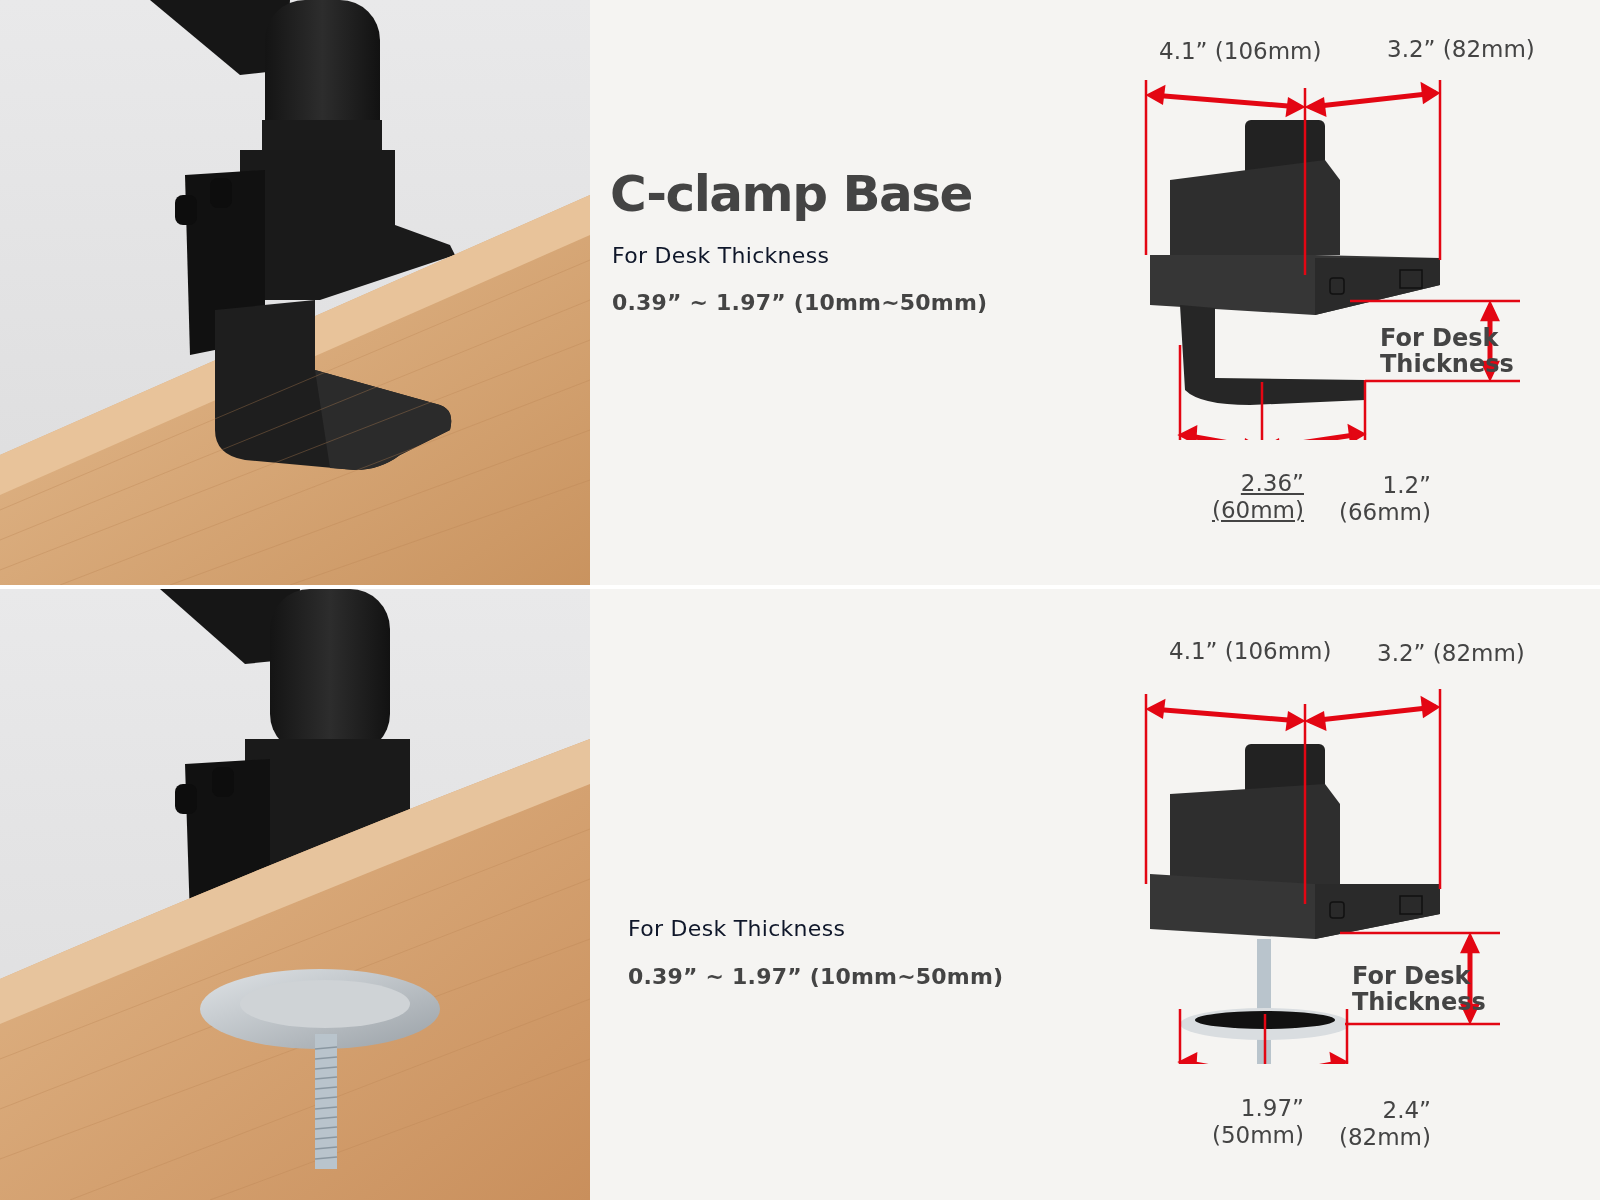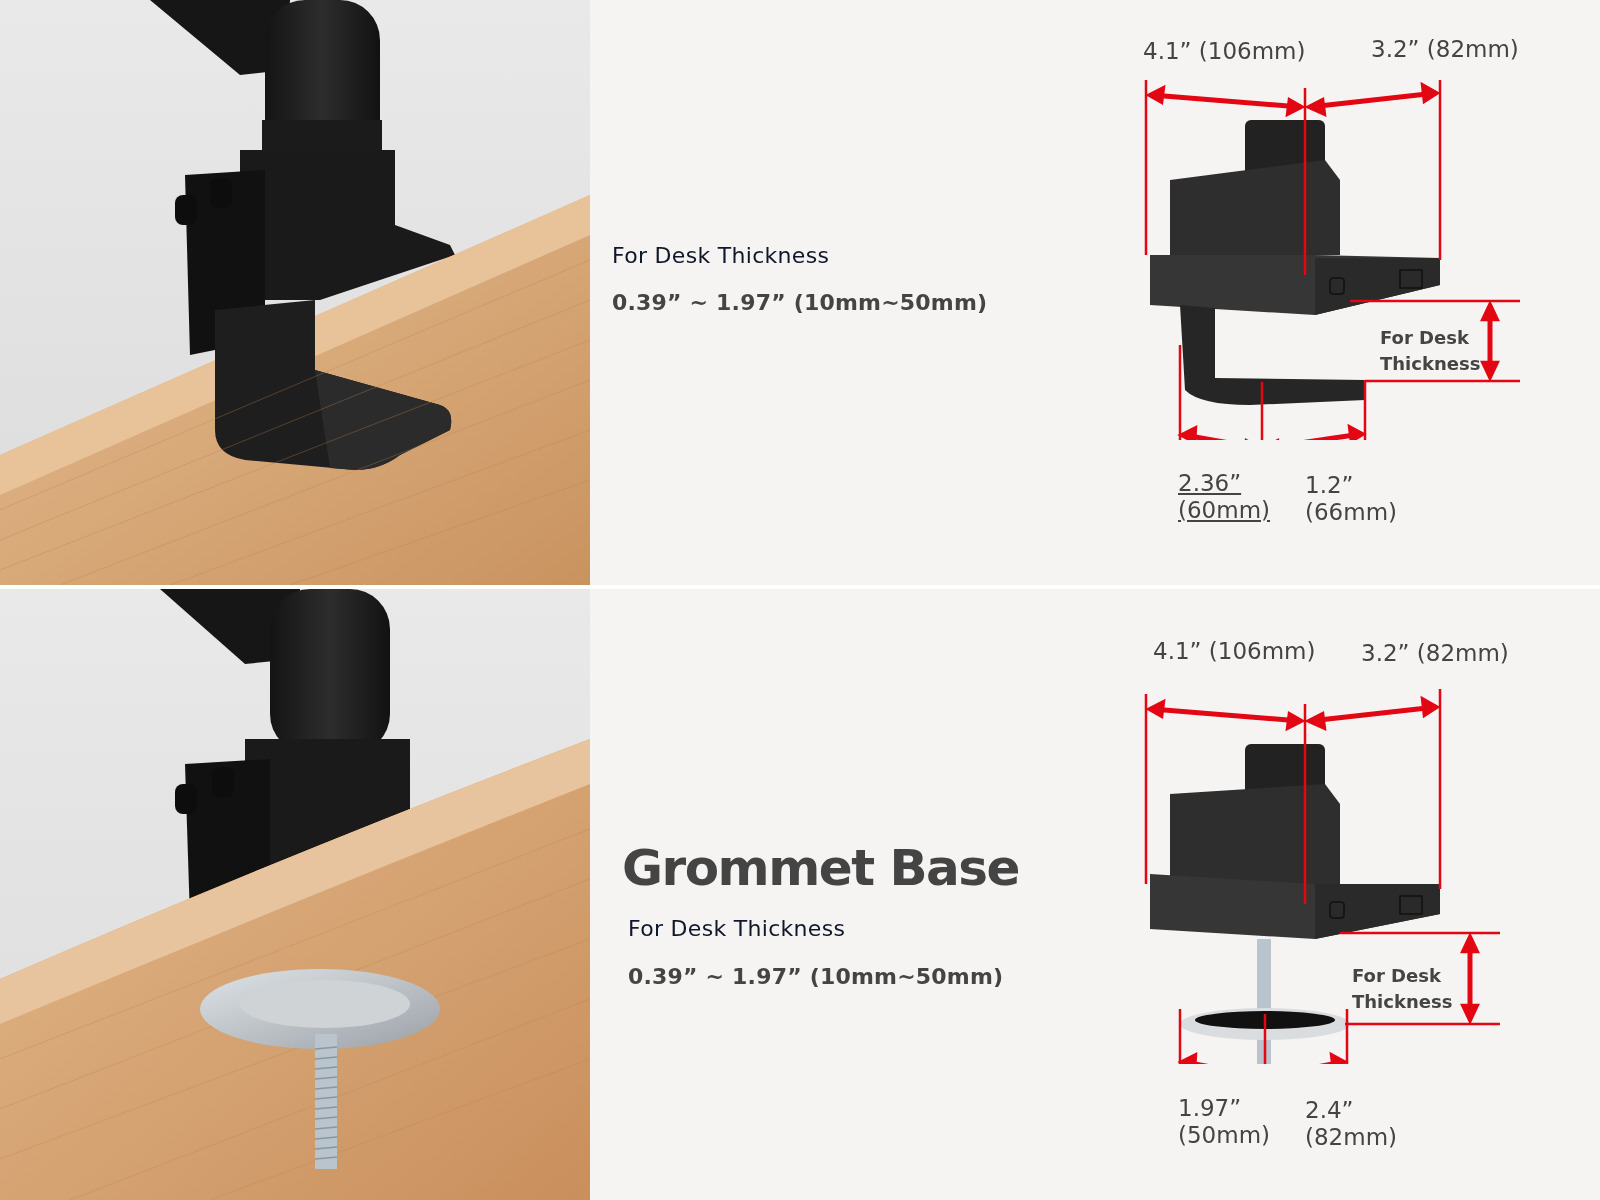--- a/index.html
+++ b/index.html
@@ -10,22 +10,22 @@
   .panel.top { top: 0; height: 585px; }
   .panel.bottom { top: 589px; height: 611px; }
 
   .photo { position: absolute; left: 0; top: 0; width: 590px; height: 100%; overflow: hidden; background: linear-gradient(180deg, #e9e9ea 0%, #dcdcdd 100%); }
   .photo svg { position: absolute; left: 0; top: 0; }
 
   .title { position: absolute; font-weight: bold; font-size: 50px; color: #444444; letter-spacing: -1.5px; }
   .subtitle { position: absolute; font-size: 22px; color: #0f172a; letter-spacing: 0.3px; }
   .range { position: absolute; font-weight: bold; font-size: 22px; color: #444444; letter-spacing: 0.2px; }
 
-  .dim-label { position: absolute; font-size: 23px; color: #444444; text-align: left; line-height: 27px; white-space: nowrap; }
-  .thick-label { position: absolute; font-weight: bold; font-size: 18px; color: #444444; line-height: 26px; }
+  .dim-label { position: absolute; font-size: 23px; color: #444444; text-align: right; line-height: 27px; white-space: nowrap; margin-left: 16px; }
+  .thick-label { position: absolute; font-weight: bold; font-size: 24px; color: #444444; line-height: 26px; }
 
   .diagram { position: absolute; }
 </style>
 </head>
 <body>
 
 <section class="panel top">
   <div class="photo">
     <svg width="590" height="585" viewBox="0 0 590 585">
       <defs>
@@ -64,20 +64,21 @@
         <line x1="0" y1="510" x2="590" y2="260"></line>
         <line x1="0" y1="540" x2="590" y2="300"></line>
         <line x1="0" y1="570" x2="590" y2="340"></line>
         <line x1="60" y1="585" x2="590" y2="380"></line>
         <line x1="170" y1="585" x2="590" y2="430"></line>
         <line x1="290" y1="585" x2="590" y2="480"></line>
       </g>
     </svg>
   </div>
 
+  <h1 class="title" style="left:610px; top:165px;">C-clamp Base</h1>
   <div class="subtitle" style="left:612px; top:243px;">For Desk Thickness</div>
   <div class="range" style="left:612px; top:290px;">0.39” ~ 1.97” (10mm~50mm)</div>
 
   <svg class="diagram" style="left:1140px; top:80px;" width="400" height="360" viewBox="0 0 400 360">
 
     <rect x="105" y="40" width="80" height="60" rx="6" fill="#222"></rect>
     <path d="M30 100 L185 80 L200 100 L200 175 L30 175 Z" fill="#2e2e2e"></path>
     <path d="M10 175 L175 175 L300 178 L300 205 L175 235 L10 225 Z" fill="#363636"></path>
     <path d="M175 178 L300 178 L300 205 L175 235 Z" fill="#2a2a2a"></path>
     <rect x="190" y="198" width="14" height="16" rx="3" fill="none" stroke="#111" stroke-width="1.5"></rect>
@@ -177,21 +178,20 @@
         <line x1="315" y1="520" x2="337" y2="518"></line>
           <line x1="315" y1="530" x2="337" y2="528"></line>
         <line x1="315" y1="540" x2="337" y2="538"></line>
           <line x1="315" y1="550" x2="337" y2="548"></line>
         <line x1="315" y1="560" x2="337" y2="558"></line>
           <line x1="315" y1="570" x2="337" y2="568"></line>
       </g>
     </svg>
   </div>
 
-  <h1 class="title" style="left:622px; top:250px;">Grommet Base</h1>
   <div class="subtitle" style="left:628px; top:327px;">For Desk Thickness</div>
   <div class="range" style="left:628px; top:375px;">0.39” ~ 1.97” (10mm~50mm)</div>
 
   <svg class="diagram" style="left:1140px; top:95px;" width="400" height="380" viewBox="0 0 400 380">
     <rect x="105" y="60" width="80" height="60" rx="6" fill="#222"></rect>
     <path d="M30 110 L185 100 L200 120 L200 200 L30 200 Z" fill="#2e2e2e"></path>
     <path d="M10 190 L175 200 L300 200 L300 230 L175 255 L10 245 Z" fill="#363636"></path>
     <path d="M175 200 L300 200 L300 230 L175 255 Z" fill="#2a2a2a"></path>
     <rect x="190" y="218" width="14" height="16" rx="3" fill="none" stroke="#111" stroke-width="1.5"></rect>
     <rect x="260" y="212" width="22" height="18" fill="none" stroke="#111" stroke-width="1.5"></rect>

